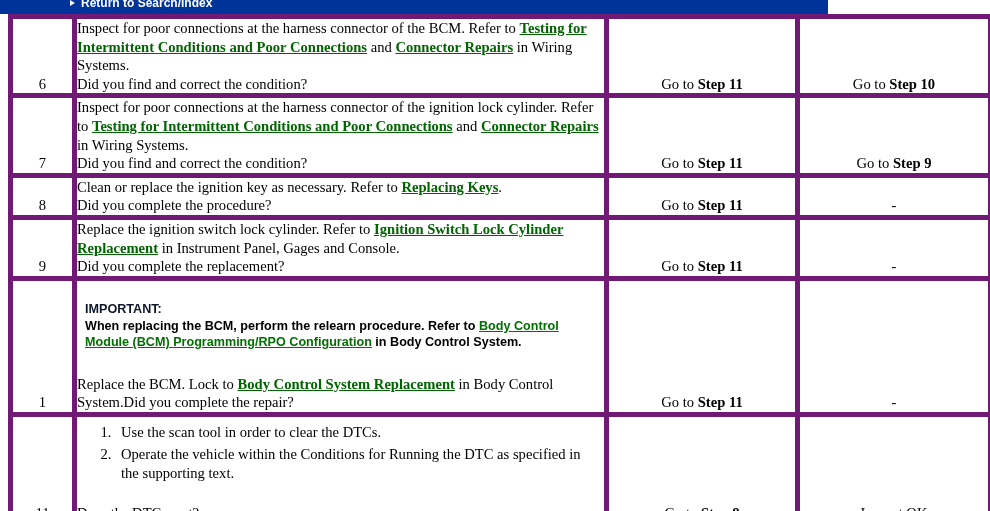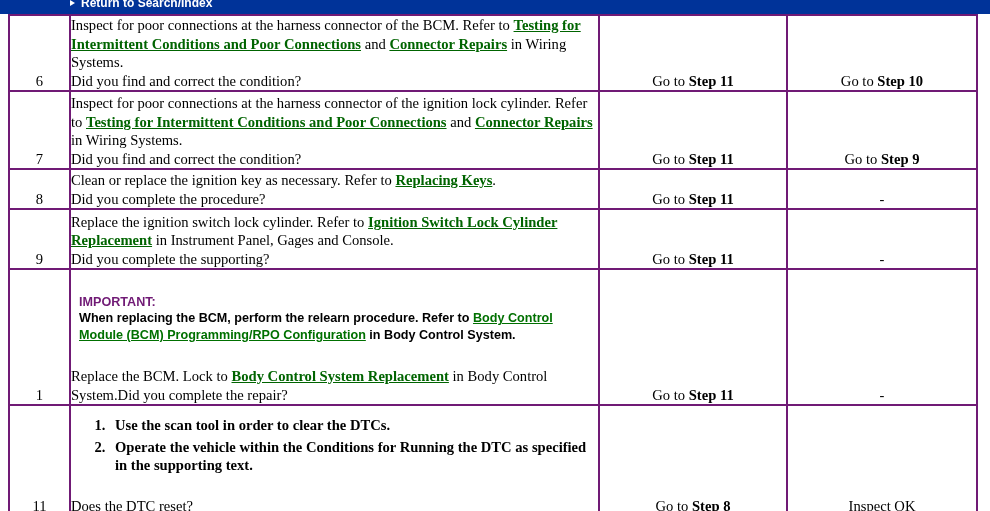--- a/index.html
+++ b/index.html
@@ -5,21 +5,21 @@
   html,body{margin:0;padding:0;}
   body{
     width:990px;height:511px;
     background:#ffffff;
     font-family:"Liberation Serif", serif;
     overflow:hidden;
     position:relative;
   }
   
   #banner{
-    position:absolute;left:0;top:0;width:990px;height:14px;
+    position:absolute;left:0;top:0;width:828px;height:14px;
     background:#003399;
     overflow:hidden;
   }
   #banner-inner{
     position:absolute;left:70px;top:-7px;
     height:21px;line-height:21px;
     white-space:nowrap;
     color:#ffffff;
     font-family:"Liberation Sans", sans-serif;
     font-weight:bold;
@@ -38,21 +38,21 @@
   #tbl{
     position:absolute;left:8px;top:14px;
     width:964px;
     border-collapse:collapse;
     table-layout:fixed;
     border-left:2px solid #000;
     border-right:2px solid #000;
     border-bottom:2px solid #000;
   }
   #tbl td{
-    border:2px solid #701a75;
+    border:5px solid #701a75;
     vertical-align:bottom;
     padding:0;
     font-size:14.6px;
     line-height:18.6px;
     color:#000;
   }
   td.step{
     width:59px;
     text-align:center;
     vertical-align:middle;
@@ -80,31 +80,30 @@
   .b{font-weight:bold;text-align:center;}
   
   .note{
     font-family:"Liberation Sans", sans-serif;
     font-weight:bold;
     font-size:12.6px;
     line-height:16.4px;
     padding-left:8px;
     padding-top:3px;
   }
-  .note .ttl{color:#701a75;}
+  .note .ttl{color:#0f172a;}
   .note .lnk{
     color:#007000;
     font-family:"Liberation Sans", sans-serif;
     font-weight:bold;
   }
   
   ol.steplist{
     margin:2px 10px 0 0;
     padding-left:38px;
-    font-weight:bold;
   }
   ol.steplist li{
     margin-bottom:3px;
     padding-left:6px;
   }
   .trailing-q{margin-top:22px;}
 </style>
 </head>
 <body>
 
@@ -140,21 +139,21 @@
           <div><span>Clean or replace the ignition key as necessary. Refer to </span><span class="lnk">Replacing Keys</span><span>.</span></div>
           <div>Did you complete the procedure?</div>
         </td>
         <td class="ans"><span>Go to </span><span class="b">Step 11</span></td>
         <td class="ans last"><span>-</span></td>
       </tr>
       <tr style="height: 60px;">
         <td class="step">9</td>
         <td class="desc">
           <div><span>Replace the ignition switch lock cylinder. Refer to </span><span class="lnk">Ignition Switch Lock Cylinder Replacement</span><span> in Instrument Panel, Gages and Console.</span></div>
-          <div>Did you complete the supporting?</div>
+          <div>Did you complete the replacement?</div>
         </td>
         <td class="ans"><span>Go to </span><span class="b">Step 11</span></td>
         <td class="ans last"><span>-</span></td>
       </tr>
       <tr style="height: 136px;">
         <td class="step">1</td>
         <td class="desc">
           <div class="note">
             <div class="ttl">IMPORTANT:</div>
             <div><span>When replacing the BCM, perform the relearn procedure. Refer to </span><span class="lnk">Body Control Module (BCM) Programming/RPO Configuration</span><span> in Body Control System.</span></div>

